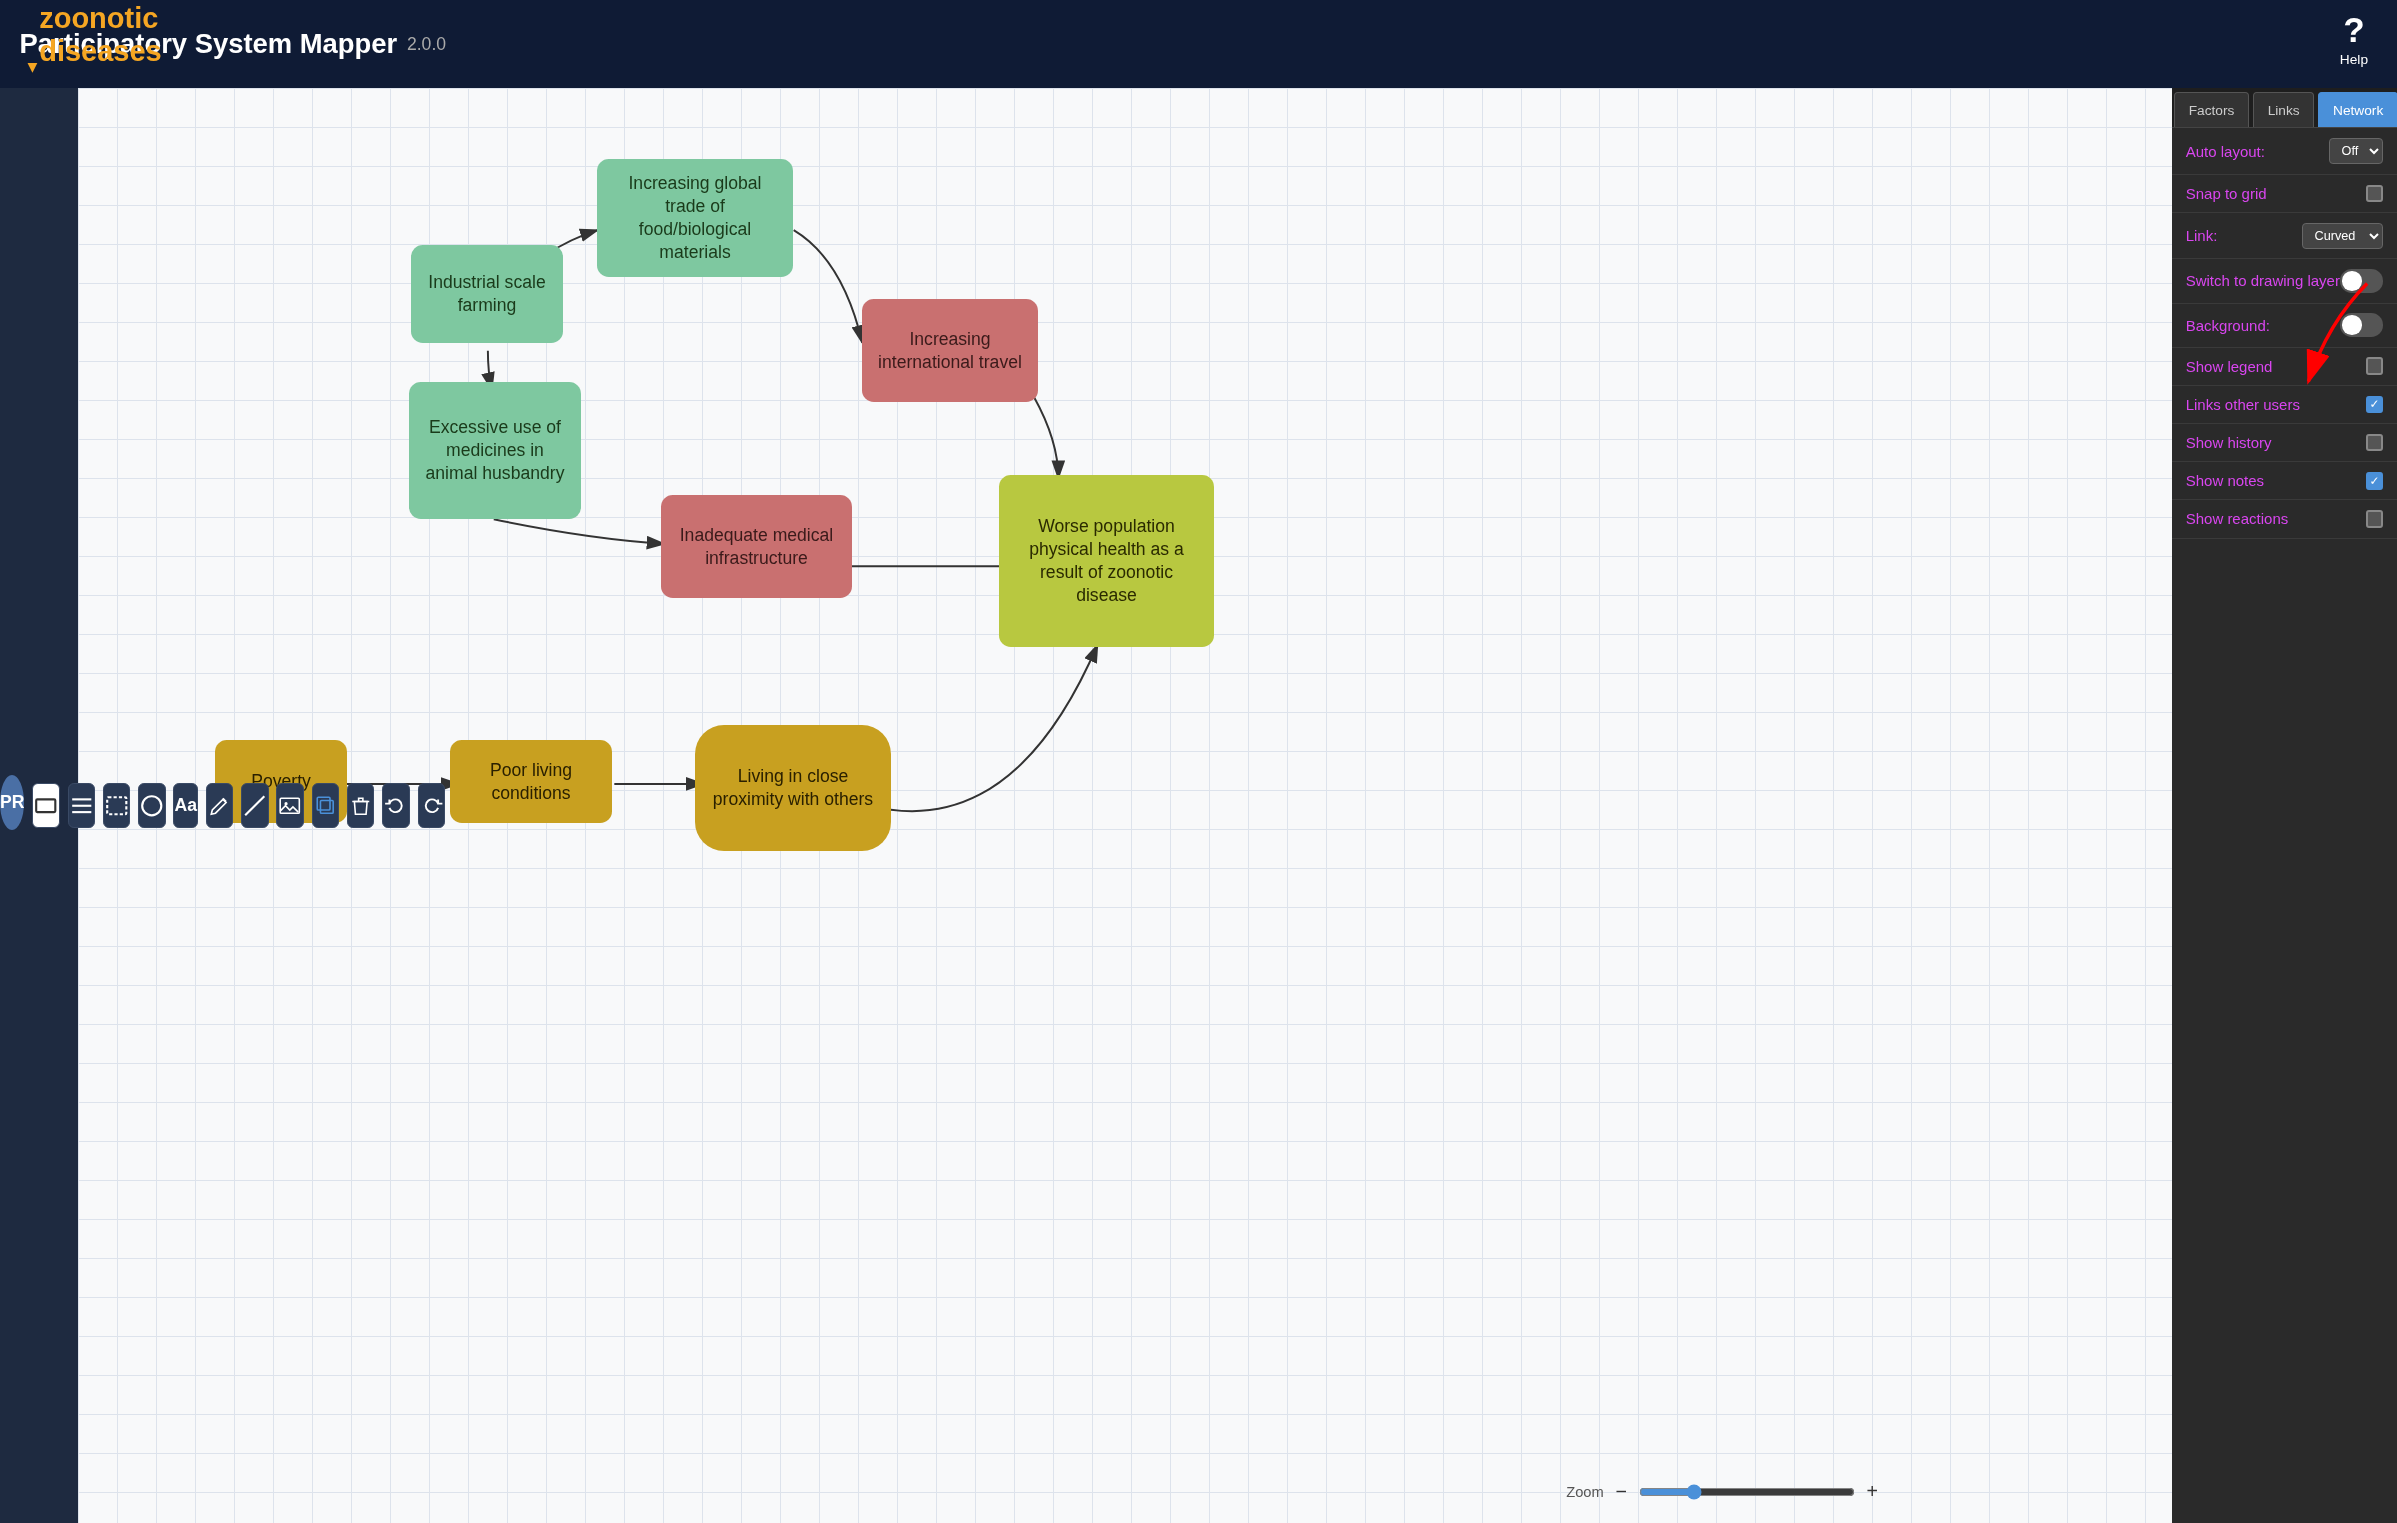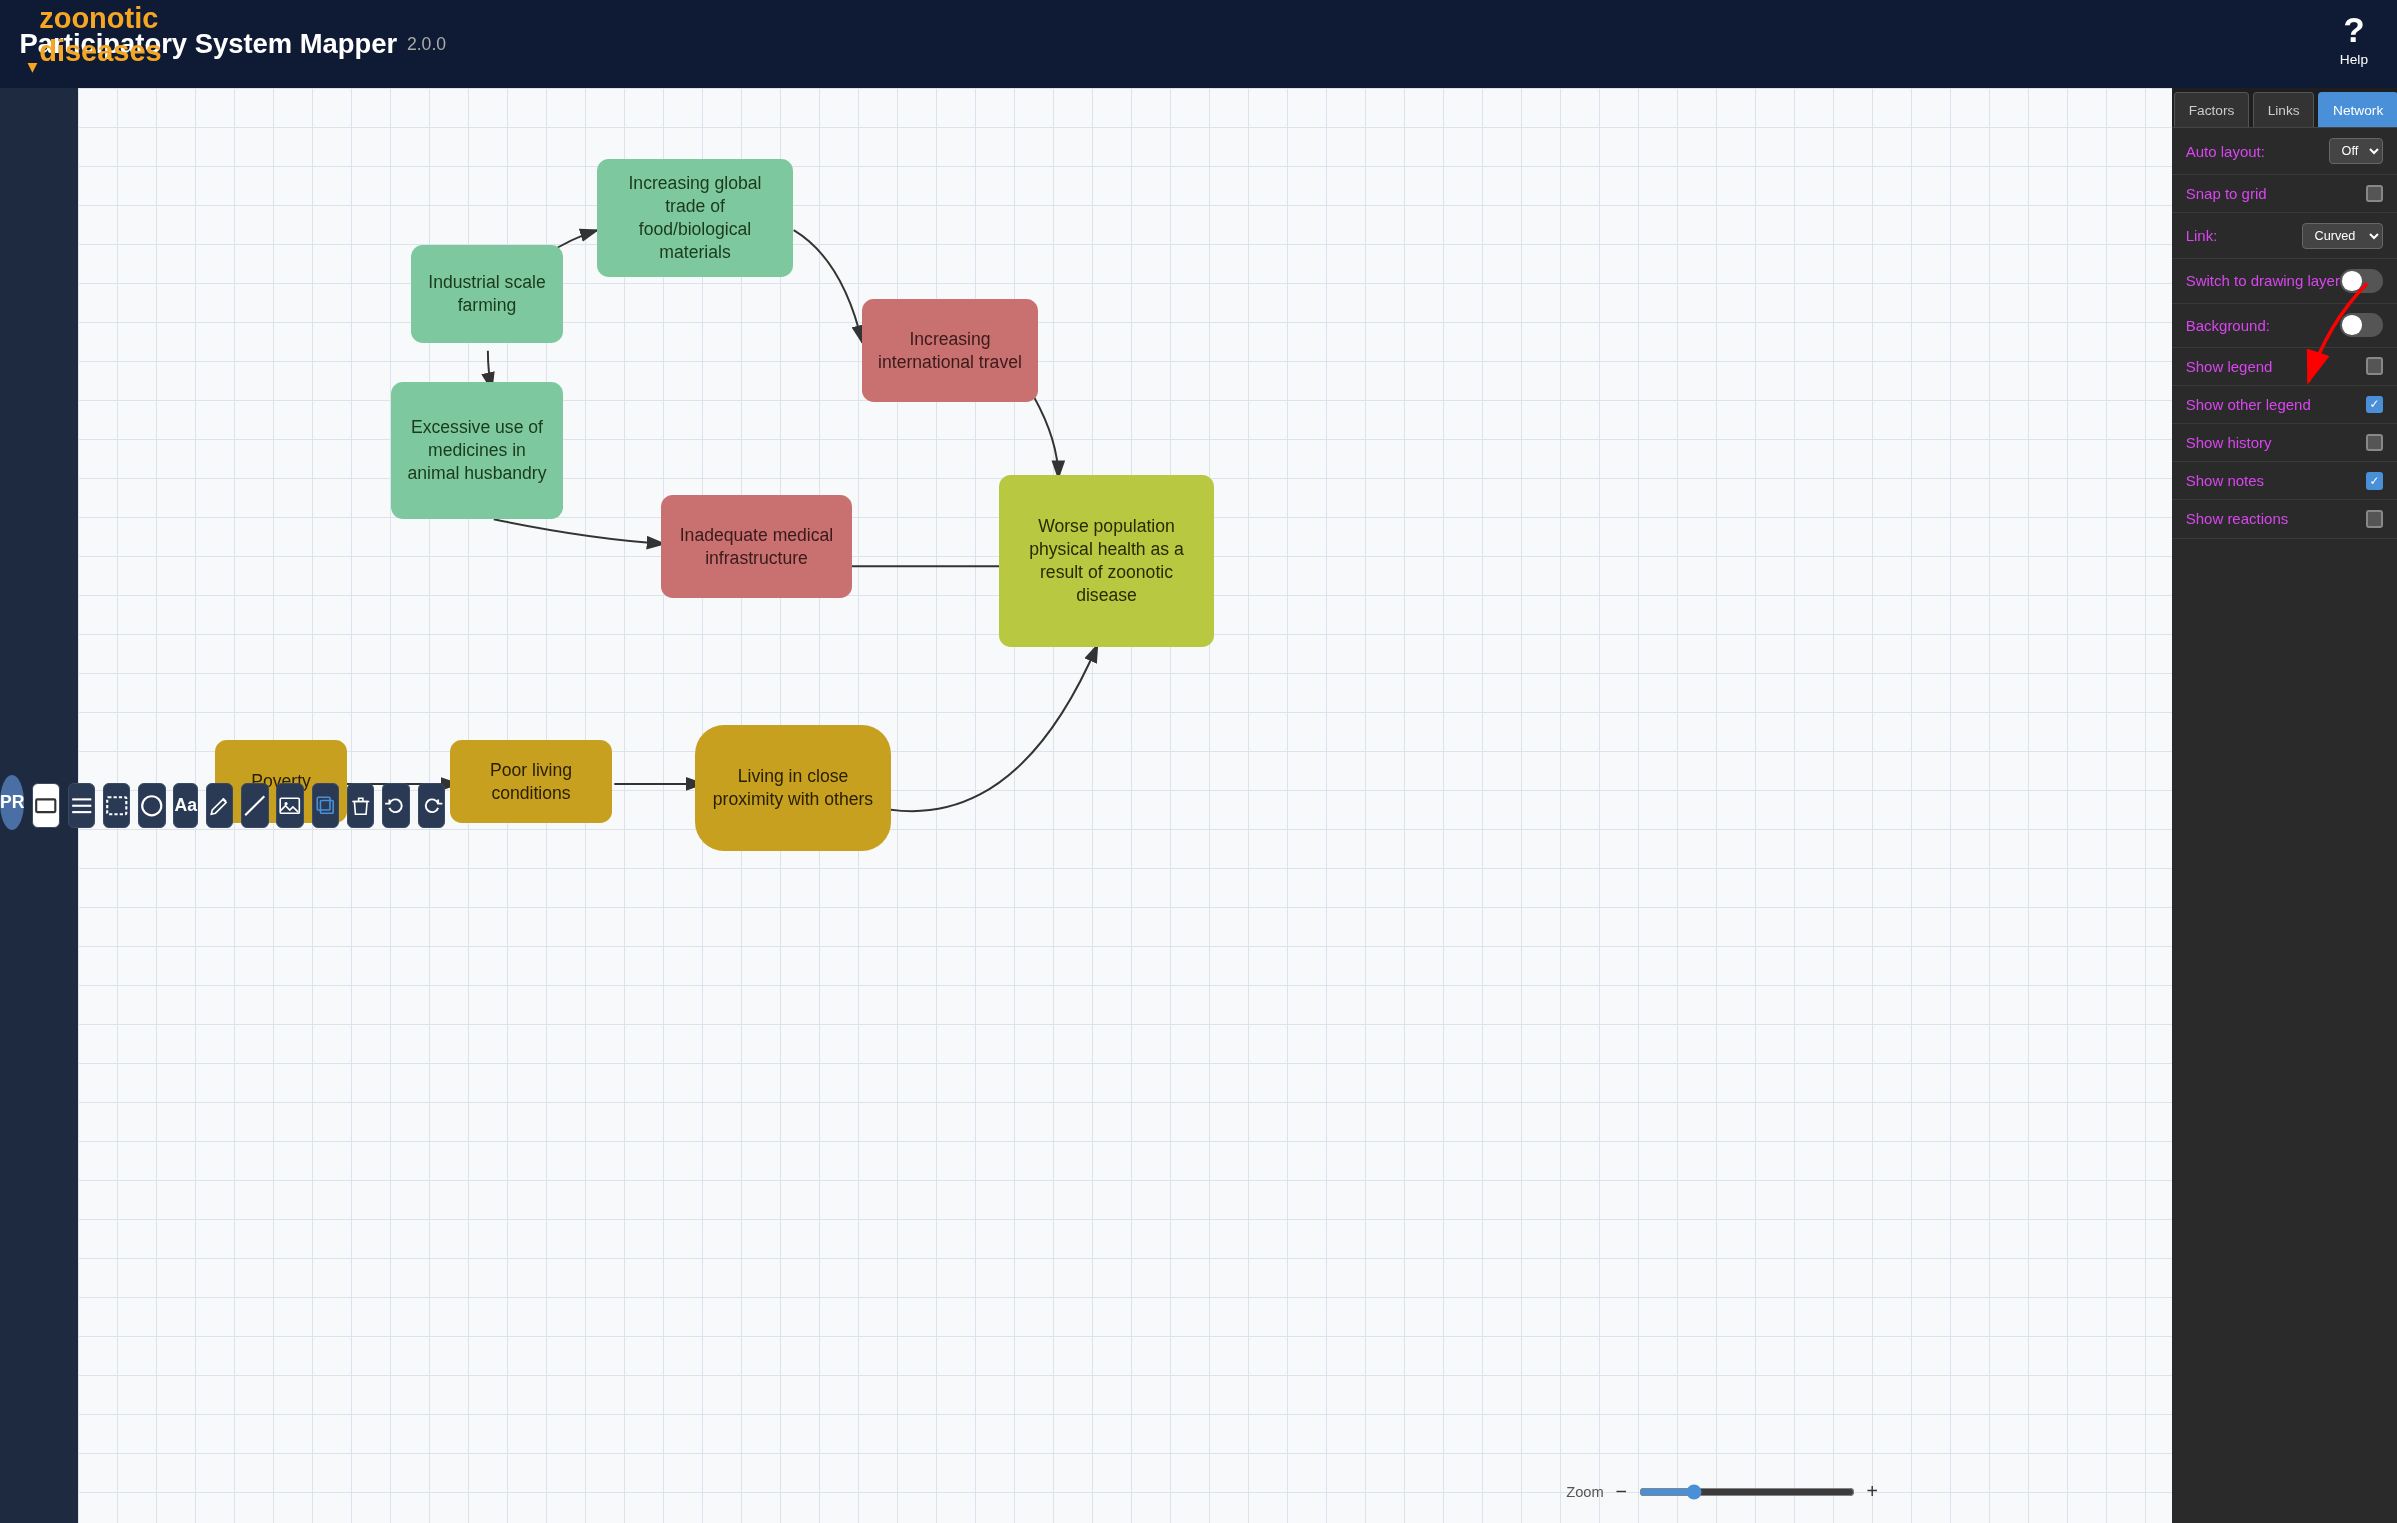--- a/index.html
+++ b/index.html
@@ -414,21 +414,21 @@
 
       <path d="M 424 440 Q 520 460 598 465" fill="none" stroke="#333" stroke-width="2" marker-end="url(#arrowhead)"></path>
     </svg>
 
     <div class="node node-green" style="left:519px;top:71px;width:196px;height:118px;">
       <span>Increasing global trade of food/biological materials</span>
     </div>
     <div class="node node-green" style="left:333px;top:157px;width:152px;height:98px;">
       <span>Industrial scale farming</span>
     </div>
-    <div class="node node-green" style="left:313px;top:294px;width:172px;height:137px;justify-content:flex-end;">
+    <div class="node node-green" style="left:331px;top:294px;width:172px;height:137px;justify-content:flex-end;">
       <span>Excessive use of medicines in animal husbandry</span>
     </div>
     <div class="node node-red" style="left:784px;top:211px;width:176px;height:103px;">
       <span>Increasing international travel</span>
     </div>
     <div class="node node-red" style="left:583px;top:407px;width:191px;height:103px;">
       <span>Inadequate medical infrastructure</span>
     </div>
     <div class="node node-yellow-green" style="left:921px;top:387px;width:215px;height:172px;">
       <span>Worse population physical health as a result of zoonotic disease</span>
@@ -495,21 +495,21 @@
         <div class="toggle-knob"></div>
       </div>
     </div>
 
     <div class="panel-row">
       <span class="panel-label">Show legend</span>
       <div class="panel-checkbox"></div>
     </div>
 
     <div class="panel-row">
-      <span class="panel-label">Show other legend</span>
+      <span class="panel-label">Links other users</span>
       <div class="panel-checkbox checked"></div>
     </div>
 
     <div class="panel-row">
       <span class="panel-label">Show history</span>
       <div class="panel-checkbox"></div>
     </div>
 
     <div class="panel-row">
       <span class="panel-label">Show notes</span>

